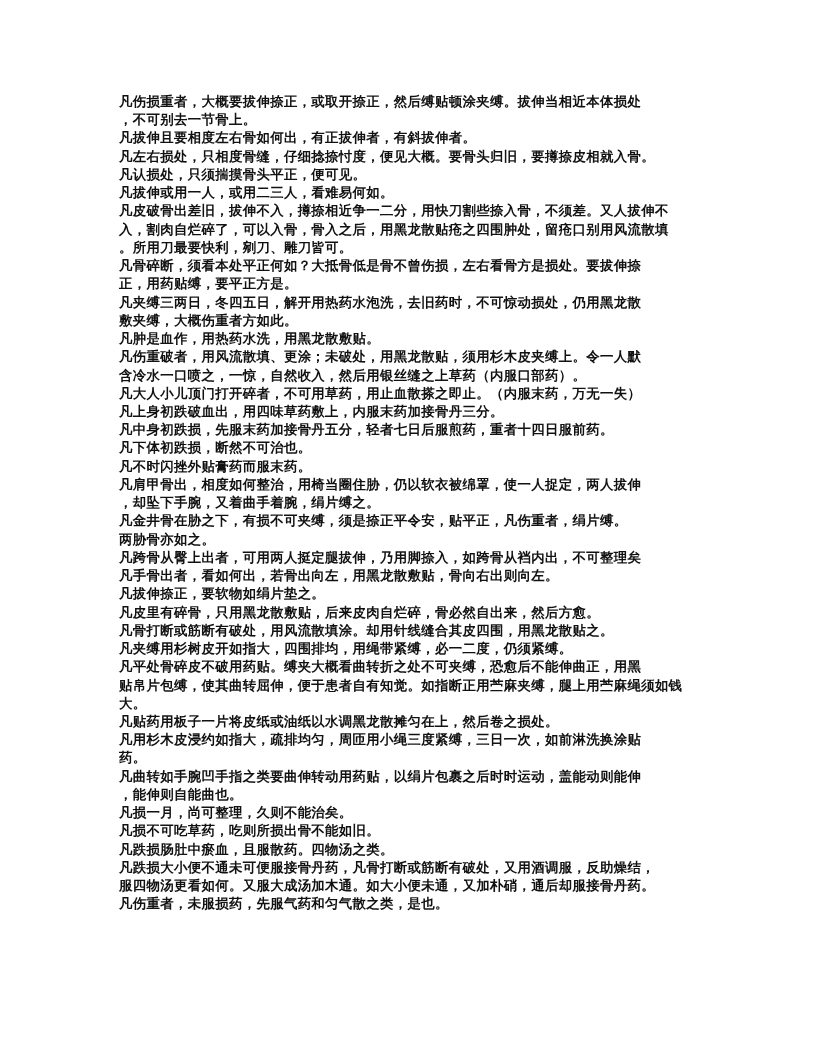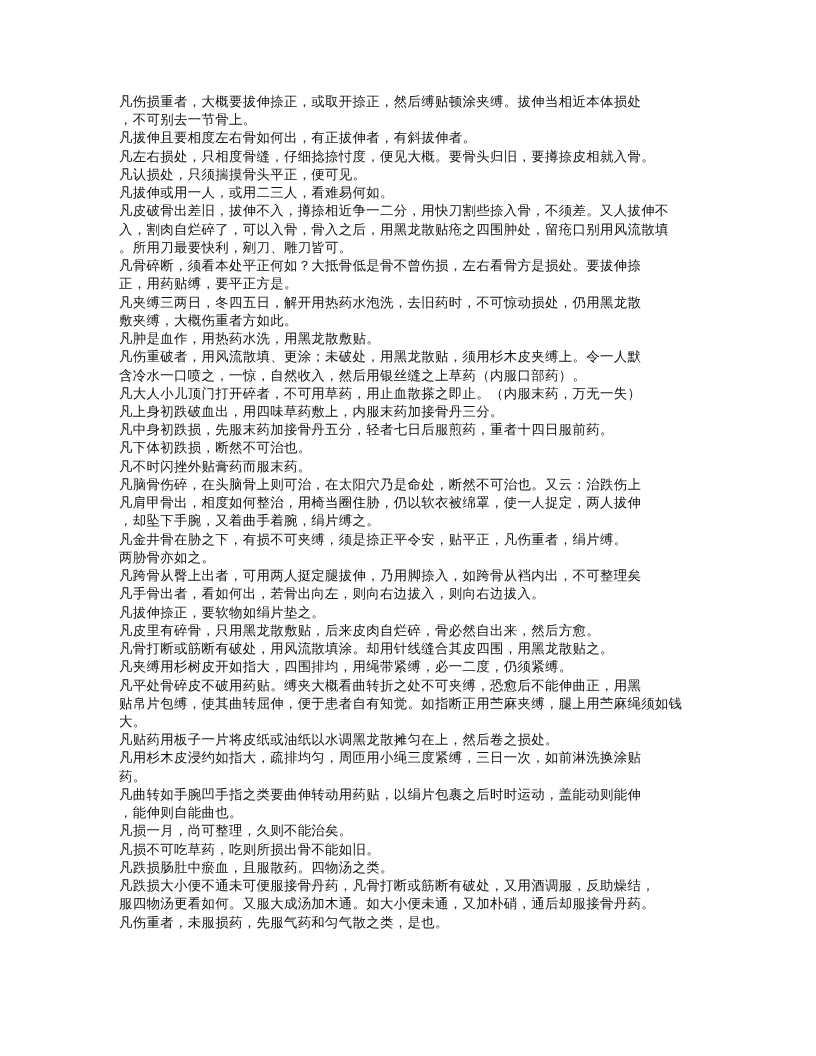--- a/index.html
+++ b/index.html
@@ -8,21 +8,21 @@
       position: absolute;
       left: 119px;
       top: 93px;
       width: 580px;
       font-family: "DejaVu Sans", "Liberation Sans", sans-serif;
       font-size: 13.4px;
       letter-spacing: 0.35px;
       line-height: 18.24px;
       color: #111111;
     }
-    .line { white-space: nowrap; height: 18.24px; }
+    .line { white-space: nowrap; height: 18.24px; font-weight: bold; }
   </style>
 </head>
 <body>
 
 <div class="page">
   <div class="line">凡伤损重者，大概要拔伸捺正，或取开捺正，然后缚贴顿涂夹缚。拔伸当相近本体损处</div>
   <div class="line">，不可别去一节骨上。</div>
   <div class="line">凡拔伸且要相度左右骨如何出，有正拔伸者，有斜拔伸者。</div>
   <div class="line">凡左右损处，只相度骨缝，仔细捻捺忖度，便见大概。要骨头归旧，要撙捺皮相就入骨。</div>
   <div class="line">凡认损处，只须揣摸骨头平正，便可见。</div>
@@ -35,27 +35,26 @@
   <div class="line">凡夹缚三两日，冬四五日，解开用热药水泡洗，去旧药时，不可惊动损处，仍用黑龙散</div>
   <div class="line">敷夹缚，大概伤重者方如此。</div>
   <div class="line">凡肿是血作，用热药水洗，用黑龙散敷贴。</div>
   <div class="line">凡伤重破者，用风流散填、更涂；未破处，用黑龙散贴，须用杉木皮夹缚上。令一人默</div>
   <div class="line">含冷水一口喷之，一惊，自然收入，然后用银丝缝之上草药（内服口部药）。</div>
   <div class="line">凡大人小儿顶门打开碎者，不可用草药，用止血散搽之即止。（内服末药，万无一失）</div>
   <div class="line">凡上身初跌破血出，用四味草药敷上，内服末药加接骨丹三分。</div>
   <div class="line">凡中身初跌损，先服末药加接骨丹五分，轻者七日后服煎药，重者十四日服前药。</div>
   <div class="line">凡下体初跌损，断然不可治也。</div>
   <div class="line">凡不时闪挫外贴膏药而服末药。</div>
-  <div class="line">凡脑骨伤碎，在头脑骨上则可治，在太阳穴乃是命处，断然不可治也。又云：治跌伤上</div>
   <div class="line">凡肩甲骨出，相度如何整治，用椅当圈住胁，仍以软衣被绵罩，使一人捉定，两人拔伸</div>
   <div class="line">，却坠下手腕，又着曲手着腕，绢片缚之。</div>
   <div class="line">凡金井骨在胁之下，有损不可夹缚，须是捺正平令安，贴平正，凡伤重者，绢片缚。</div>
   <div class="line">两胁骨亦如之。</div>
   <div class="line">凡跨骨从臀上出者，可用两人挺定腿拔伸，乃用脚捺入，如跨骨从裆内出，不可整理矣</div>
-  <div class="line">凡手骨出者，看如何出，若骨出向左，则向右边拔入，则向右边拔入。</div>
+  <div class="line">凡手骨出者，看如何出，若骨出向左，用黑龙散敷贴，骨向右出则向左。</div>
   <div class="line">凡拔伸捺正，要软物如绢片垫之。</div>
   <div class="line">凡皮里有碎骨，只用黑龙散敷贴，后来皮肉自烂碎，骨必然自出来，然后方愈。</div>
   <div class="line">凡骨打断或筋断有破处，用风流散填涂。却用针线缝合其皮四围，用黑龙散贴之。</div>
   <div class="line">凡夹缚用杉树皮开如指大，四围排均，用绳带紧缚，必一二度，仍须紧缚。</div>
   <div class="line">凡平处骨碎皮不破用药贴。缚夹大概看曲转折之处不可夹缚，恐愈后不能伸曲正，用黑</div>
   <div class="line">贴帛片包缚，使其曲转屈伸，便于患者自有知觉。如指断正用苎麻夹缚，腿上用苎麻绳须如钱</div>
   <div class="line">大。</div>
   <div class="line">凡贴药用板子一片将皮纸或油纸以水调黑龙散摊匀在上，然后卷之损处。</div>
   <div class="line">凡用杉木皮浸约如指大，疏排均匀，周匝用小绳三度紧缚，三日一次，如前淋洗换涂贴</div>
   <div class="line">药。</div>

